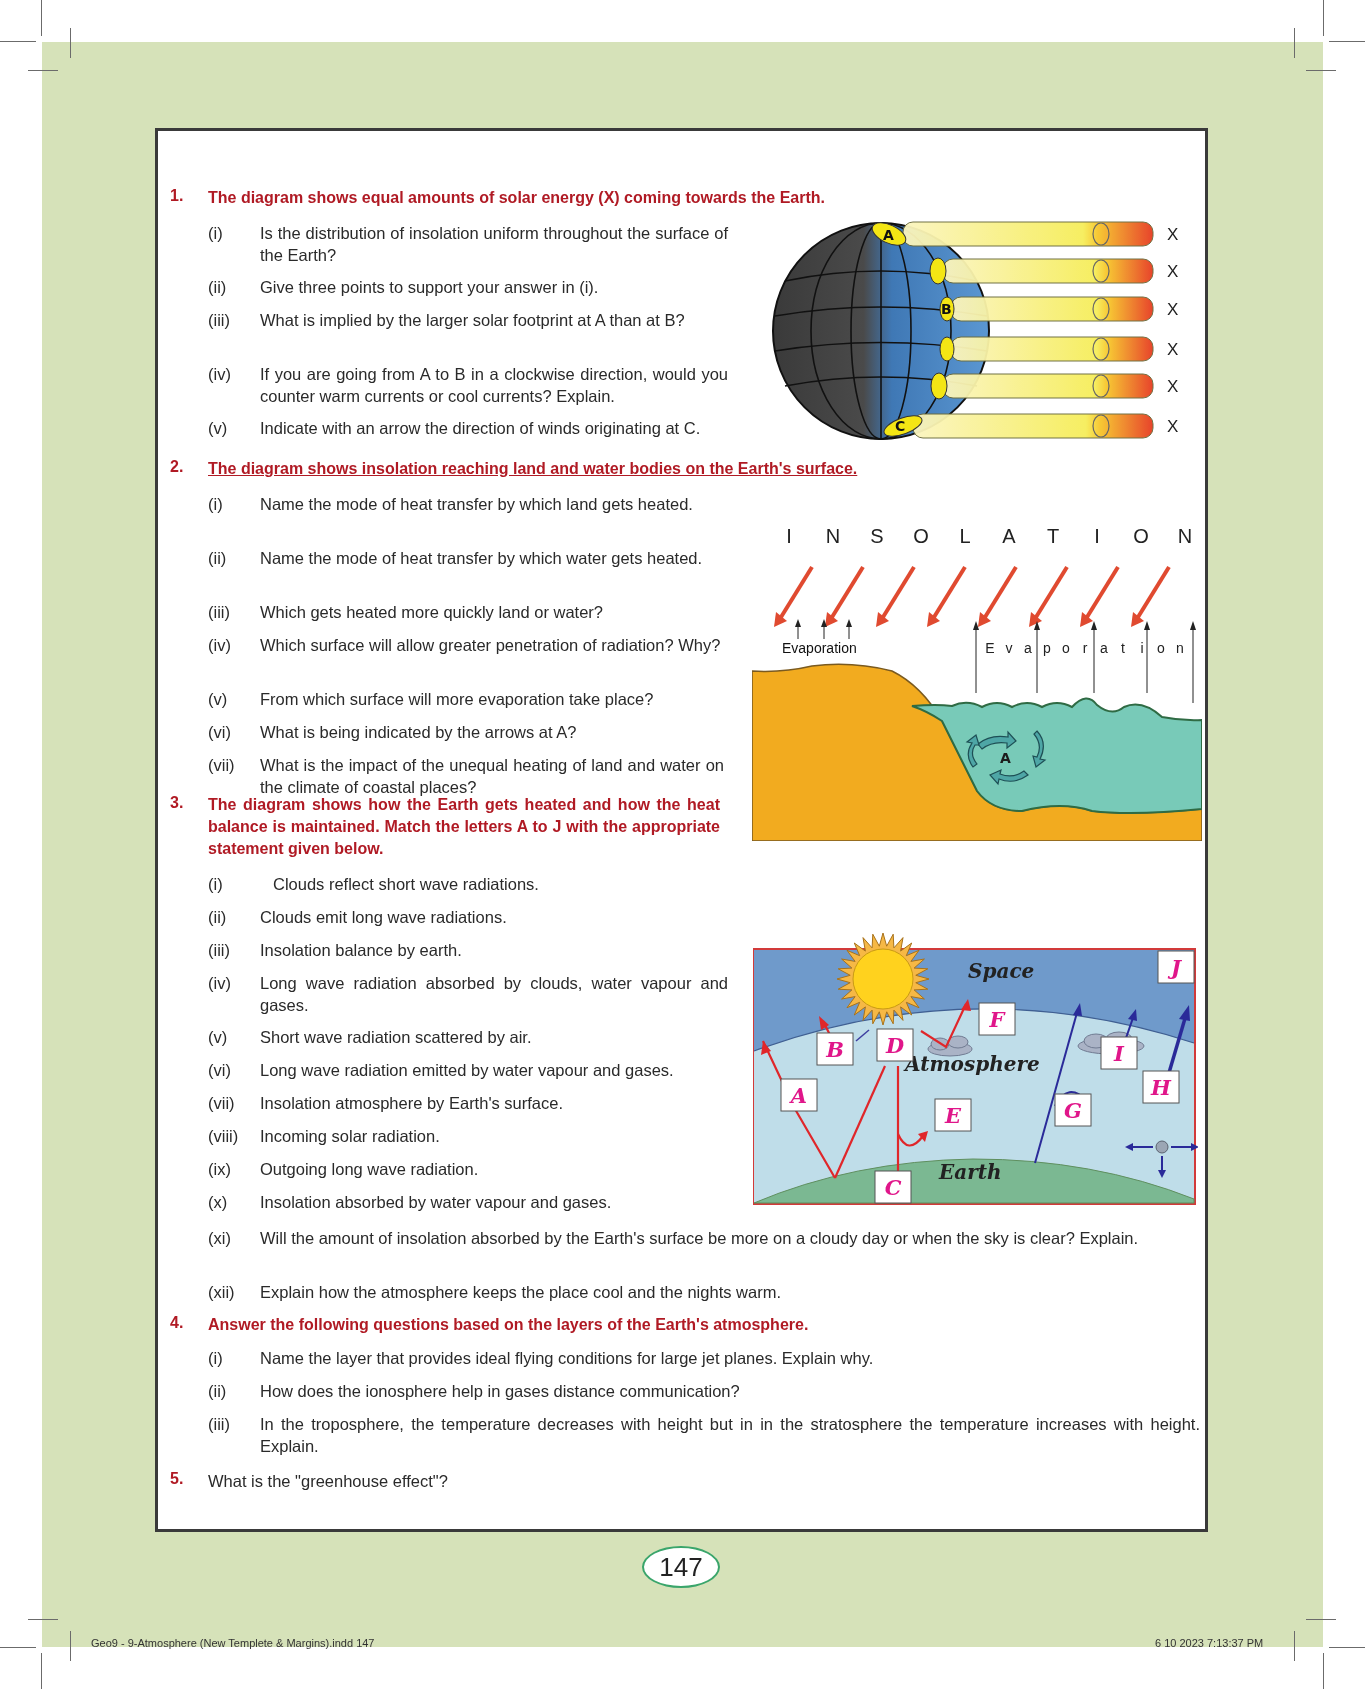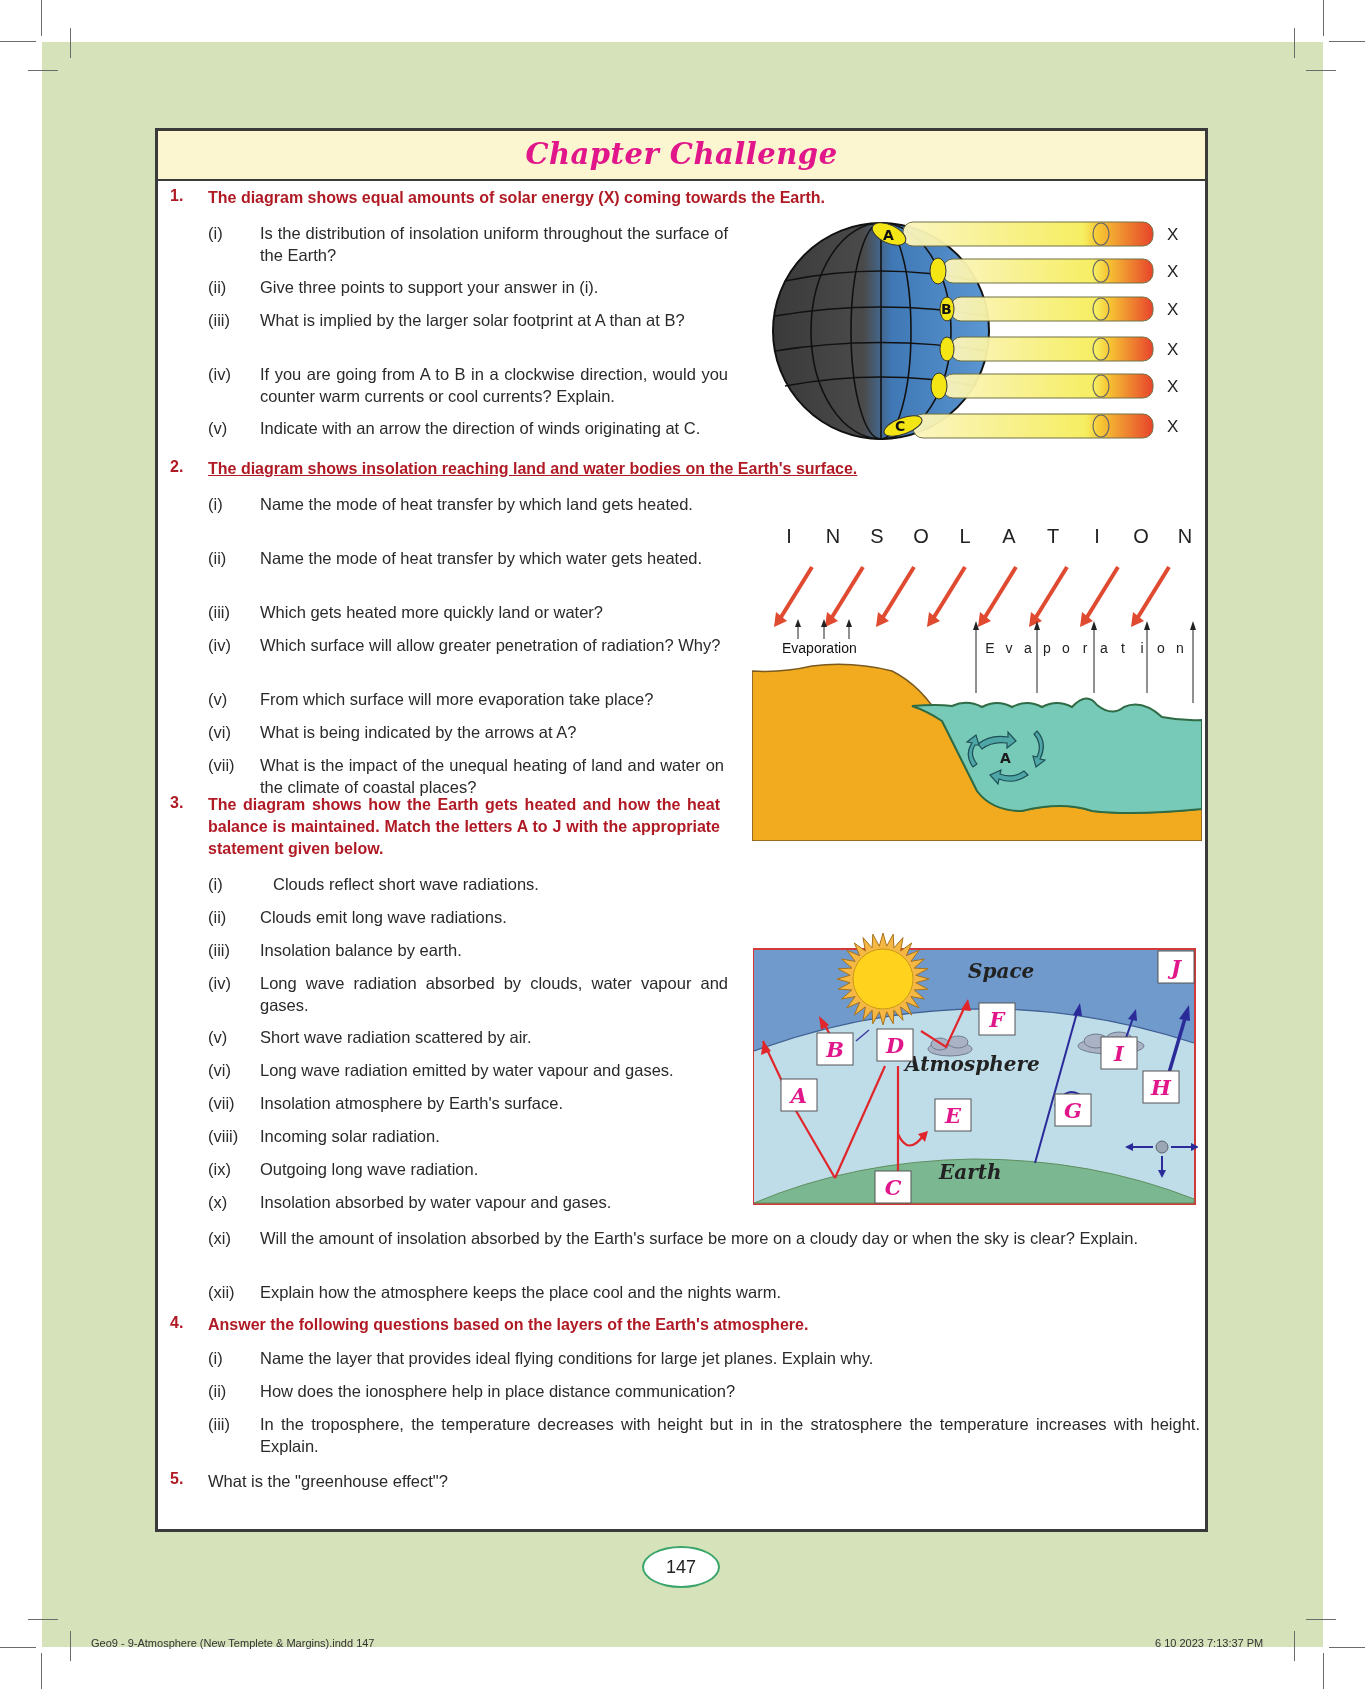--- a/index.html
+++ b/index.html
@@ -9,21 +9,21 @@
   .frame { position:absolute; left:155px; top:128px; width:1053px; height:1404px; background:#ffffff; border:3px solid #3a3a3a; box-sizing:border-box; }
   .head-band { position:absolute; left:0; top:0; right:0; height:48px; background:#fbf6cf; border-bottom:2px solid #3a3a3a; }
   .title { position:absolute; left:0; right:0; top:6px; text-align:center; font-family:"DejaVu Serif", serif; font-style:italic; font-weight:bold; font-size:29px; color:#e0168a; letter-spacing:0.5px; }
   .q { position:absolute; left:12px; font-size:16px; font-weight:bold; color:#b01a24; }
   .q .num { position:absolute; left:0; top:0; }
   .q .txt { position:absolute; left:38px; top:0; line-height:22px; }
   .sub { position:absolute; font-size:16.5px; color:#2a2a2a; line-height:22px; }
   .sub .rn { position:absolute; left:0; top:0; }
   .sub .st { position:absolute; left:52px; top:0; text-align:justify; }
   .diagram { position:absolute; }
-  .pagenum { position:absolute; left:642px; top:1546px; width:74px; height:38px; border:2px solid #3aa56b; border-radius:50%; background:#ffffff; font-size:18px; color:#222; text-align:center; line-height:38px; }
+  .pagenum { position:absolute; left:642px; top:1546px; width:74px; height:38px; border:2px solid #3aa56b; border-radius:50%; background:#ffffff; font-size:26px; color:#222; text-align:center; line-height:38px; }
   .slug { position:absolute; top:1637px; font-size:11px; color:#333; }
   .lbl { font-family:"DejaVu Sans", sans-serif; font-weight:bold; }
   .box-lbl { font-family:"DejaVu Serif", serif; font-style:italic; font-weight:bold; fill:#e0168a; font-size:21px; }
 </style>
 </head>
 <body>
 
 <div class="page-bg"></div>
 
 <div class="crop" style="left:41px;top:0;width:1px;height:36px;"></div>
@@ -37,23 +37,20 @@
 <div class="crop" style="left:41px;top:1653px;width:1px;height:36px;"></div>
 <div class="crop" style="left:0;top:1647px;width:36px;height:1px;"></div>
 <div class="crop" style="left:70px;top:1631px;width:1px;height:30px;"></div>
 <div class="crop" style="left:28px;top:1619px;width:30px;height:1px;"></div>
 <div class="crop" style="left:1323px;top:1653px;width:1px;height:36px;"></div>
 <div class="crop" style="left:1329px;top:1647px;width:36px;height:1px;"></div>
 <div class="crop" style="left:1294px;top:1631px;width:1px;height:30px;"></div>
 <div class="crop" style="left:1306px;top:1619px;width:30px;height:1px;"></div>
 
 <div class="frame">
-  <div class="head-band">
-    <div class="title">Chapter Challenge</div>
-  </div>
 
   <div class="q" style="top:56px;width:1020px;height:22px;">
     <span class="num">1.</span>
     <span class="txt" style="width:980px;">The diagram shows equal amounts of solar energy (X) coming towards the Earth.</span>
   </div>
   <div class="sub" style="left:50px;top:91px;width:520px;">
     <span class="rn">(i)</span>
     <span class="st" style="width:468px;">Is the distribution of insolation uniform throughout the surface of the Earth?</span>
   </div>
   <div class="sub" style="left:50px;top:145px;width:520px;">
@@ -383,21 +380,21 @@
   <div class="q" style="top:1183px;width:1020px;height:22px;">
     <span class="num">4.</span>
     <span class="txt" style="width:980px;">Answer the following questions based on the layers of the Earth's atmosphere.</span>
   </div>
   <div class="sub" style="left:50px;top:1216px;width:990px;">
     <span class="rn">(i)</span>
     <span class="st" style="width:940px;text-align:left;">Name the layer that provides ideal flying conditions for large jet planes. Explain why.</span>
   </div>
   <div class="sub" style="left:50px;top:1249px;width:990px;">
     <span class="rn">(ii)</span>
-    <span class="st" style="width:940px;text-align:left;">How does the ionosphere help in place distance communication?</span>
+    <span class="st" style="width:940px;text-align:left;">How does the ionosphere help in gases distance communication?</span>
   </div>
   <div class="sub" style="left:50px;top:1282px;width:990px;">
     <span class="rn">(iii)</span>
     <span class="st" style="width:940px;">In the troposphere, the temperature decreases with height but in in the stratosphere the temperature increases with height. Explain.</span>
   </div>
 
   <div class="q" style="top:1339px;width:1020px;height:22px;">
     <span class="num">5.</span>
     <span class="txt" style="width:980px;color:#2a2a2a;font-weight:normal;font-size:16.5px;">What is the "greenhouse effect"?</span>
   </div>

